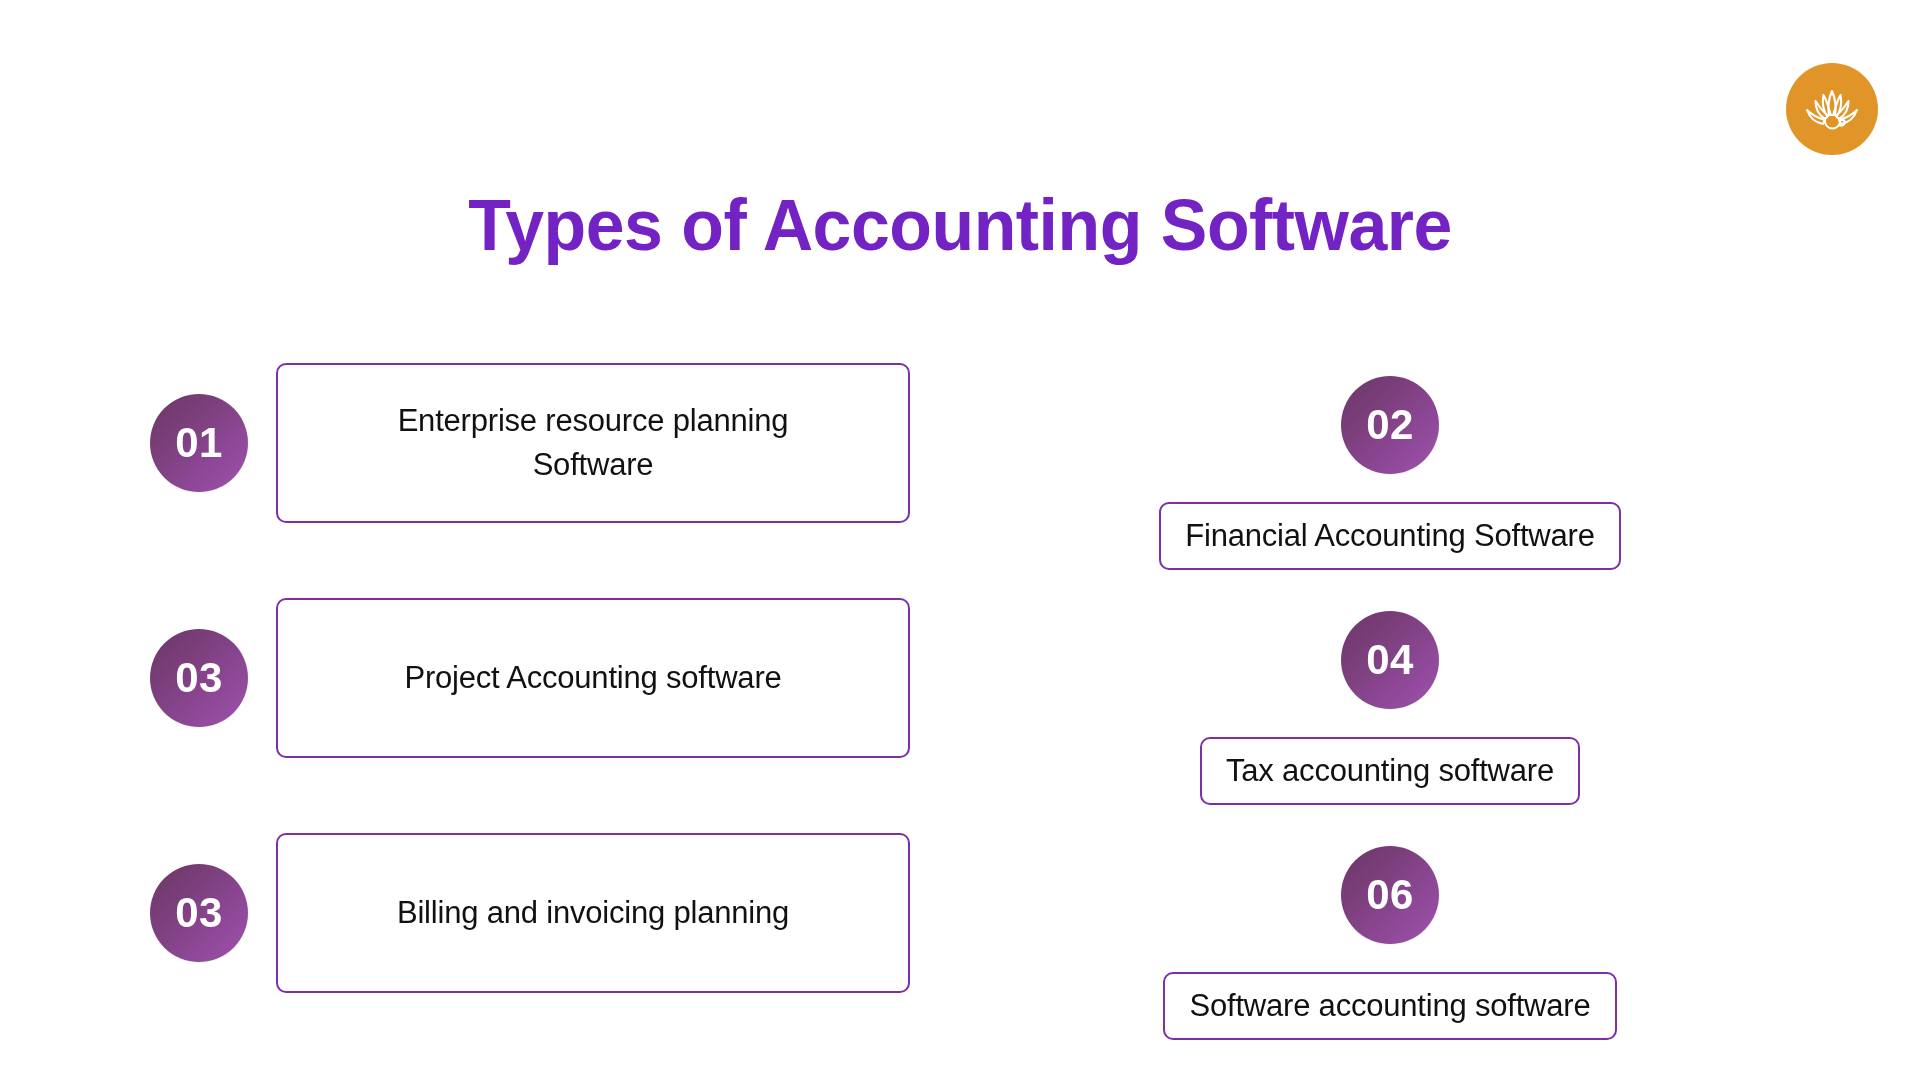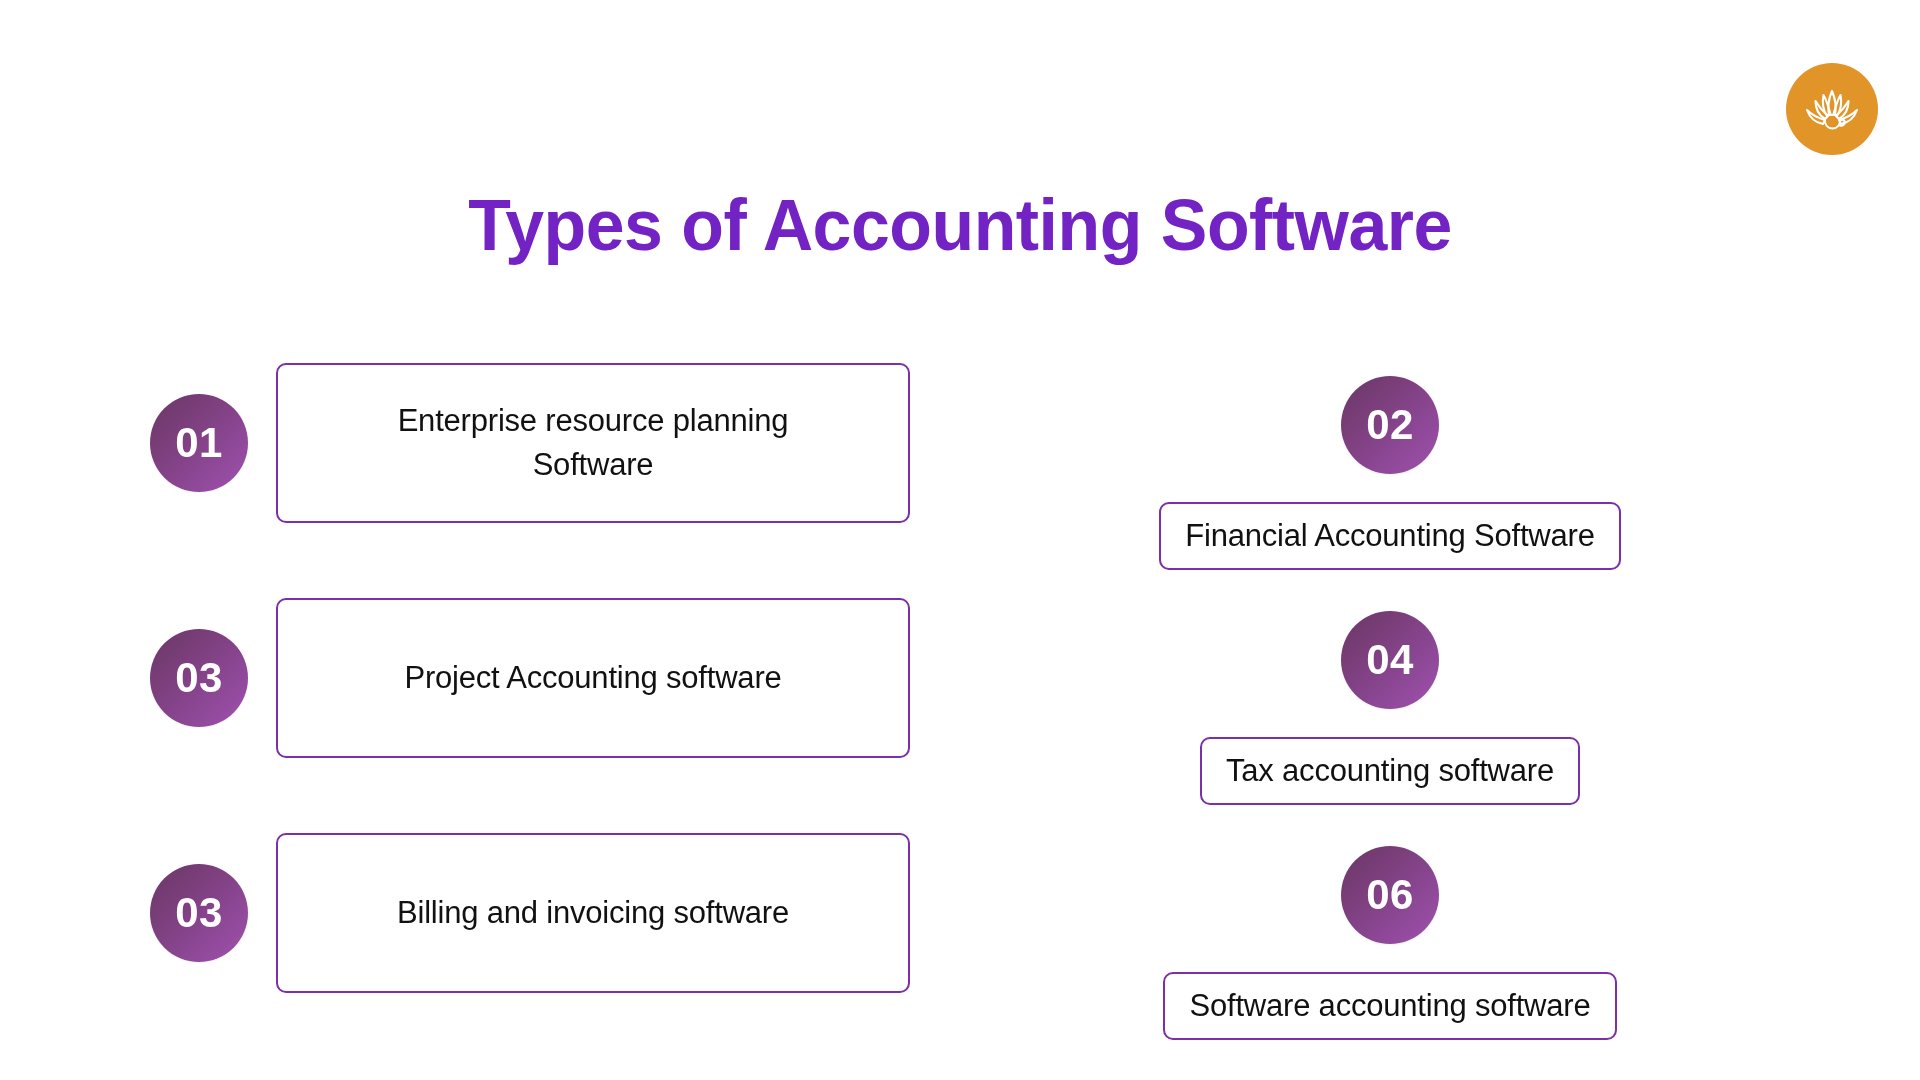--- a/index.html
+++ b/index.html
@@ -170,21 +170,21 @@
   <div class="cell col-right" style="grid-row:3;">
     <div class="num-circle">04</div>
     <div class="box">
       <span class="box-label">Tax accounting software</span>
     </div>
   </div>
 
   <div class="cell col-left" style="grid-row:5;">
     <div class="num-circle">03</div>
     <div class="box">
-      <span class="box-label">Billing and invoicing software</span>
+      <span class="box-label">Billing and invoicing planning</span>
     </div>
   </div>
 
   <div class="cell col-right" style="grid-row:5;">
     <div class="num-circle">06</div>
     <div class="box">
       <span class="box-label">Software accounting software</span>
     </div>
   </div>
 

